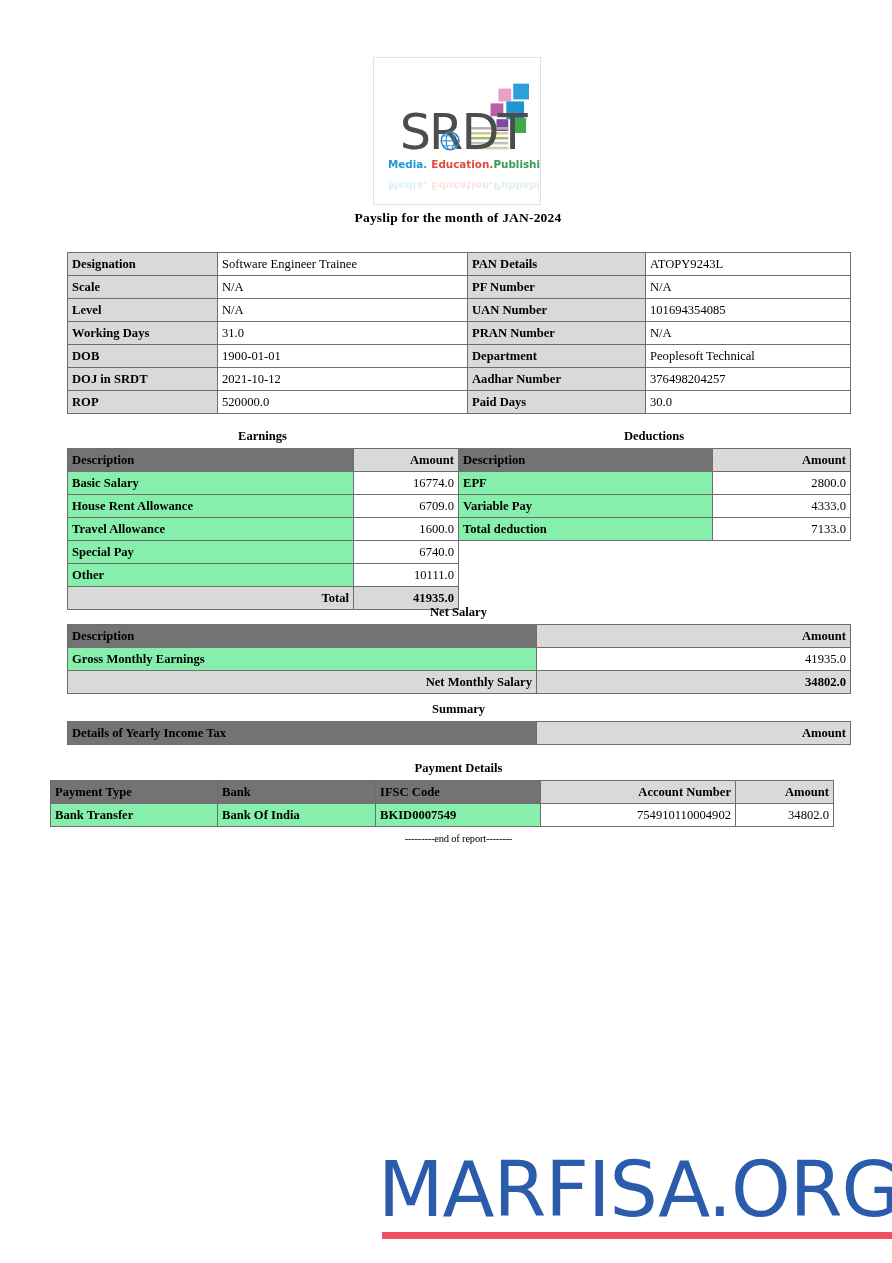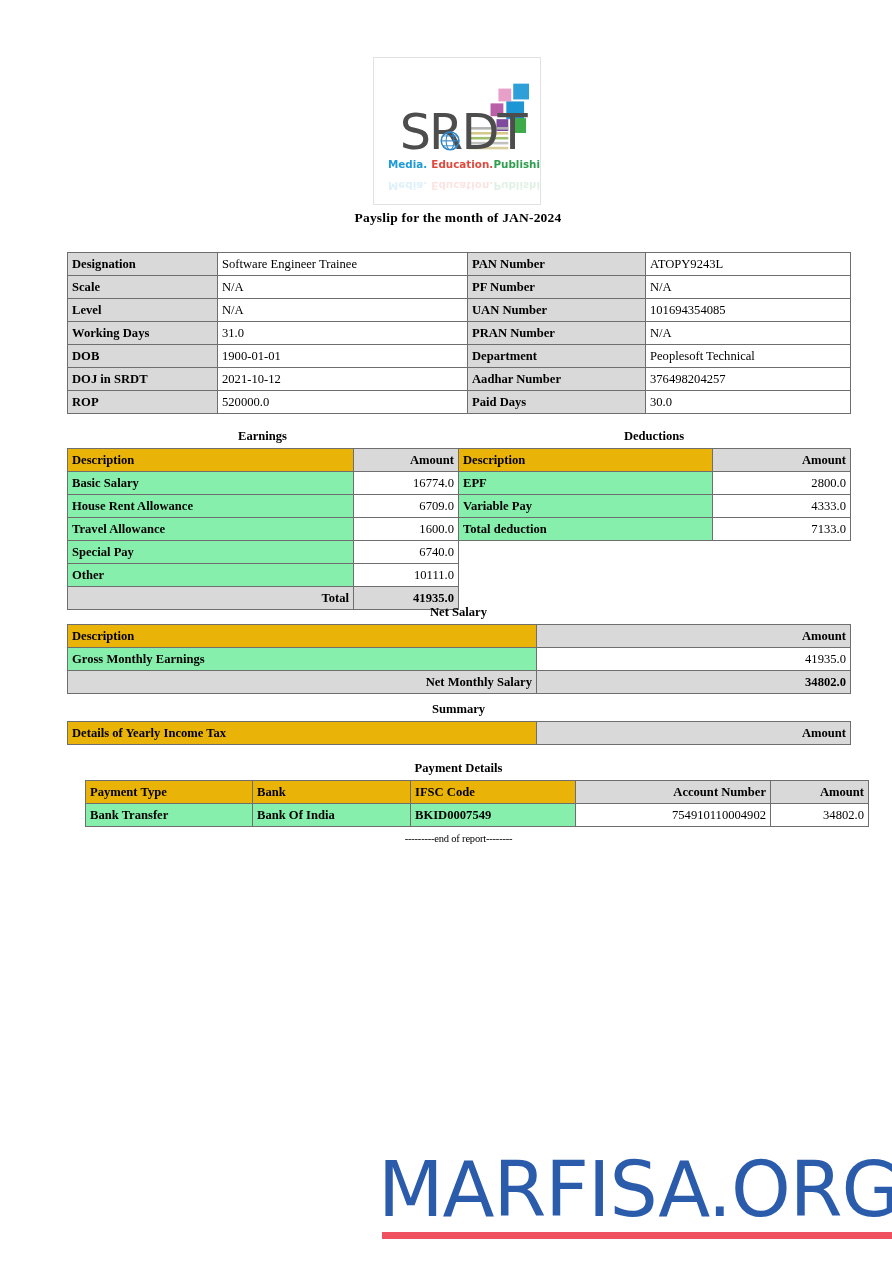--- a/index.html
+++ b/index.html
@@ -72,21 +72,21 @@
   }
   td.lbl {
     background: #d9d9d9;
     font-weight: bold;
   }
   td.val {
     background: #ffffff;
     font-weight: normal;
   }
   td.hdr {
-    background: #eab308;
+    background: #737373;
     font-weight: bold;
   }
   td.num {
     text-align: right;
     background: #ffffff;
   }
   td.numhdr {
     background: #d9d9d9;
     font-weight: bold;
     text-align: right;
@@ -105,21 +105,21 @@
     background: #86efac;
     font-weight: bold;
   }
 
   
   #info-table      { left: 55px;  top: 252px; width: 783px; }
   #earnings-table  { left: 55px;  top: 448px; width: 391px; }
   #deductions-table{ left: 446px; top: 448px; width: 392px; }
   #netsalary-table { left: 55px;  top: 624px; width: 783px; }
   #summary-table   { left: 55px;  top: 721px; width: 783px; }
-  #payment-table   { left: 73px;  top: 780px; width: 783px; }
+  #payment-table   { left: 38px;  top: 780px; width: 783px; }
 
   .sec-head {
     position: absolute;
     font-size: 12.6px;
     font-weight: bold;
     text-align: center;
   }
   #head-earnings   { left: 55px;  top: 429px; width: 391px; }
   #head-deductions { left: 446px; top: 429px; width: 392px; }
   #head-netsalary  { left: 55px;  top: 605px; width: 783px; }
@@ -208,21 +208,21 @@
     <colgroup>
       <col style="width:150px">
         <col style="width:250px">
       <col style="width:178px">
         <col style="width:205px">
     </colgroup>
     <tbody>
       <tr>
         <td class="lbl">Designation</td>
         <td class="val">Software Engineer Trainee</td>
-        <td class="lbl">PAN Number</td>
+        <td class="lbl">PAN Details</td>
         <td class="val">ATOPY9243L</td>
       </tr>
       <tr>
         <td class="lbl">Scale</td>
         <td class="val">N/A</td>
         <td class="lbl">PF Number</td>
         <td class="val">N/A</td>
       </tr>
       <tr>
         <td class="lbl">Level</td>

